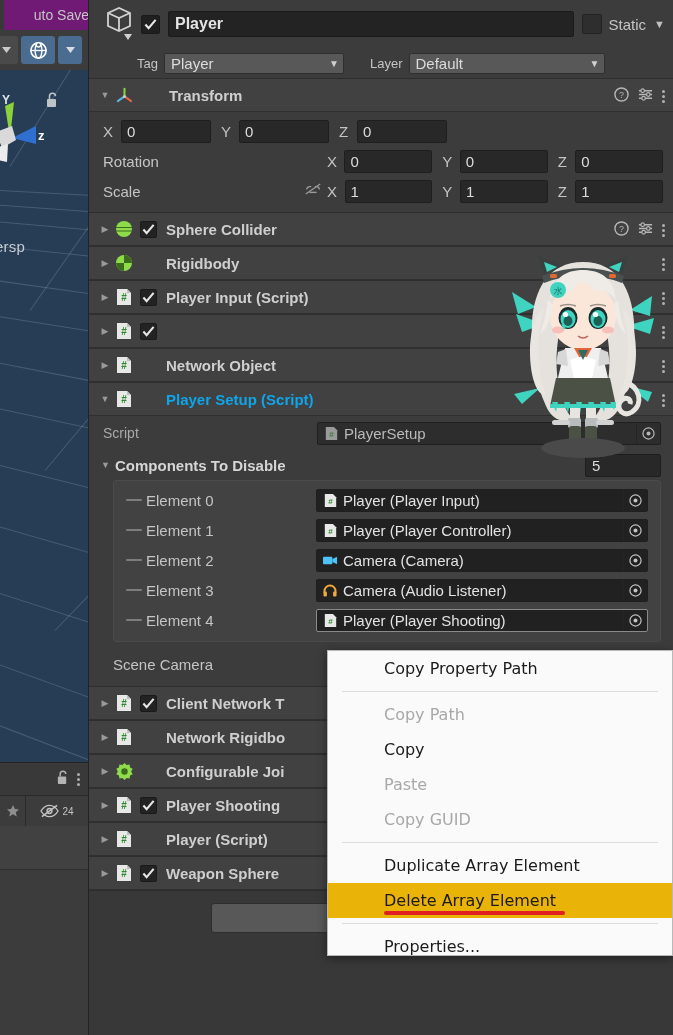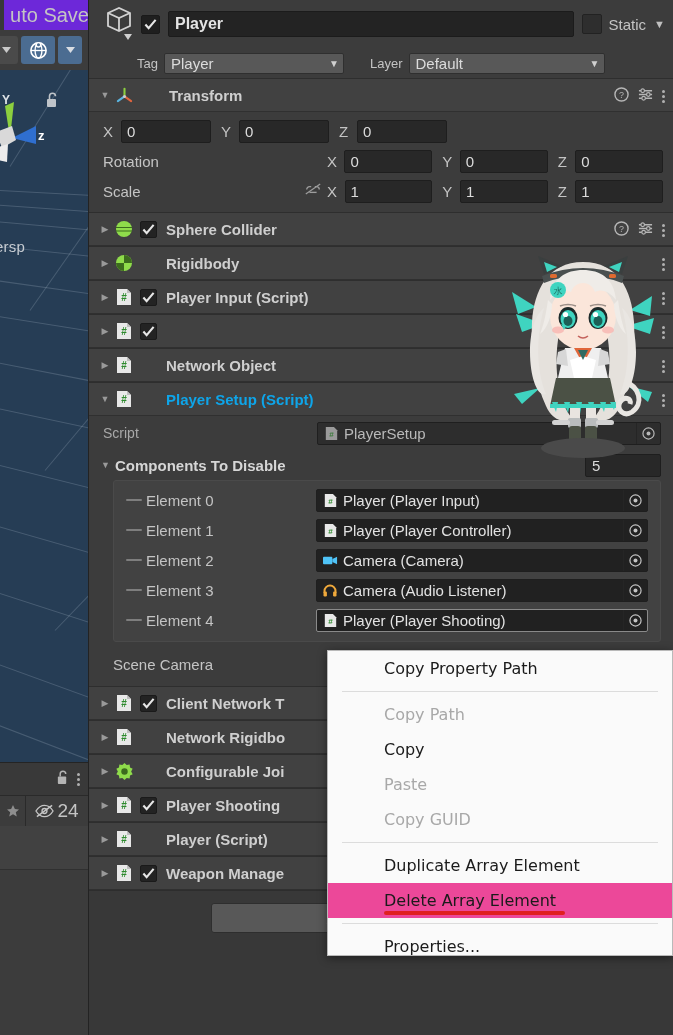--- a/index.html
+++ b/index.html
@@ -11,21 +11,21 @@
   }
   #root { position: relative; width: 673px; height: 1035px; }
 
   
   #left-strip {
     position: absolute; left: 0; top: 0; width: 88px; height: 1035px;
     background: #383838; overflow: hidden;
   }
   .ls-autosave {
     position: absolute; left: 4px; top: 0; width: 88px; height: 30px;
-    background: #6d28d9; color: #c4c4c4; font-size: 20px;
+    background: #701a75; color: #c4c4c4; font-size: 14px;
     display: flex; align-items: center; justify-content: flex-end;
     padding-right: 3px; white-space: nowrap;
   }
   .ls-toolbar {
     position: absolute; left: 0; top: 30px; width: 88px; height: 40px;
     background: #3c3c3c; display: flex; align-items: center; gap: 3px;
     padding-left: 0px;
   }
   .tb-btn {
     height: 28px; background: #4a4a4a; border-radius: 3px;
@@ -64,21 +64,21 @@
     position: absolute; left: 0; top: 795px; width: 88px; height: 31px;
     background: #3c3c3c; border-top: 1px solid #2a2a2a;
     display: flex; align-items: center;
   }
   .ls-statbar .cellA {
     width: 26px; height: 31px; display:flex; align-items:center; justify-content:center;
     border-right: 1px solid #2a2a2a; color: #9a9a9a;
   }
   .ls-statbar .cellB {
     flex: 1; height: 31px; display:flex; align-items:center; justify-content:center;
-    gap: 3px; color: #c4c4c4; font-size: 19px;
+    gap: 3px; color: #c4c4c4; font-size: 10px;
   }
   .ls-filler {
     position: absolute; left: 0; top: 826px; width: 88px; height: 209px;
     background: #3c3c3c;
   }
   .ls-filler .sub {
     position:absolute; left:0; top:0; width:88px; height: 44px; background:#414141;
     border-bottom: 1px solid #303030;
   }
 
@@ -222,21 +222,21 @@
     position: absolute; left: 327px; top: 650px; width: 346px; height: 306px;
     background: #fafafa; border: 1px solid #b9b9b9;
     box-shadow: 0 2px 9px rgba(0,0,0,.45);
     font-family: "DejaVu Sans", sans-serif;
   }
   .mi {
     height: 35px; display: flex; align-items: center; padding-left: 56px;
     font-size: 16px; color: #1b1b1b; position: relative;
   }
   .mi.disabled { color: #a8a8a8; }
-  .mi.hl { background: #ec4899; }
+  .mi.hl { background: #eab308; }
   .mi-underline {
     position: absolute; left: 56px; bottom: 3px; width: 181px; height: 4px;
     background: #e02020; border-radius: 2px;
   }
   .msep { height: 1px; background: #dcdcdc; margin: 5px 14px; }
 
   
   #avatar { position: absolute; left: 492px; top: 252px; width: 182px; height: 212px; }
 </style>
 </head>
@@ -823,21 +823,21 @@
             <path d="M1 1 H11 L15 5 V17 H1 Z" fill="#e8e8e8"></path>
             <path d="M11 1 V5 H15" fill="#bfbfbf"></path>
             <text x="8" y="13" text-anchor="middle" font-size="10" font-weight="bold" fill="#2d8a2d" font-family="Liberation Sans, sans-serif">#</text>
           </svg>
       </div>
       <div class="comp-cb">
         <svg class="cb-check" viewBox="0 0 14 14">
             <path d="M1.5 7 L5 11 L12.5 2" fill="none" stroke="#e6e6e6" stroke-width="2.3"></path>
           </svg>
       </div>
-      <div class="comp-title">Weapon Manage</div>
+      <div class="comp-title">Weapon Sphere</div>
     </div>
 
     <div class="addcomp-wrap">
       <div class="addcomp">Add Component</div>
     </div>
 
   </div>
 
   <div id="avatar">
     <svg width="182" height="212" viewBox="0 0 182 212">

